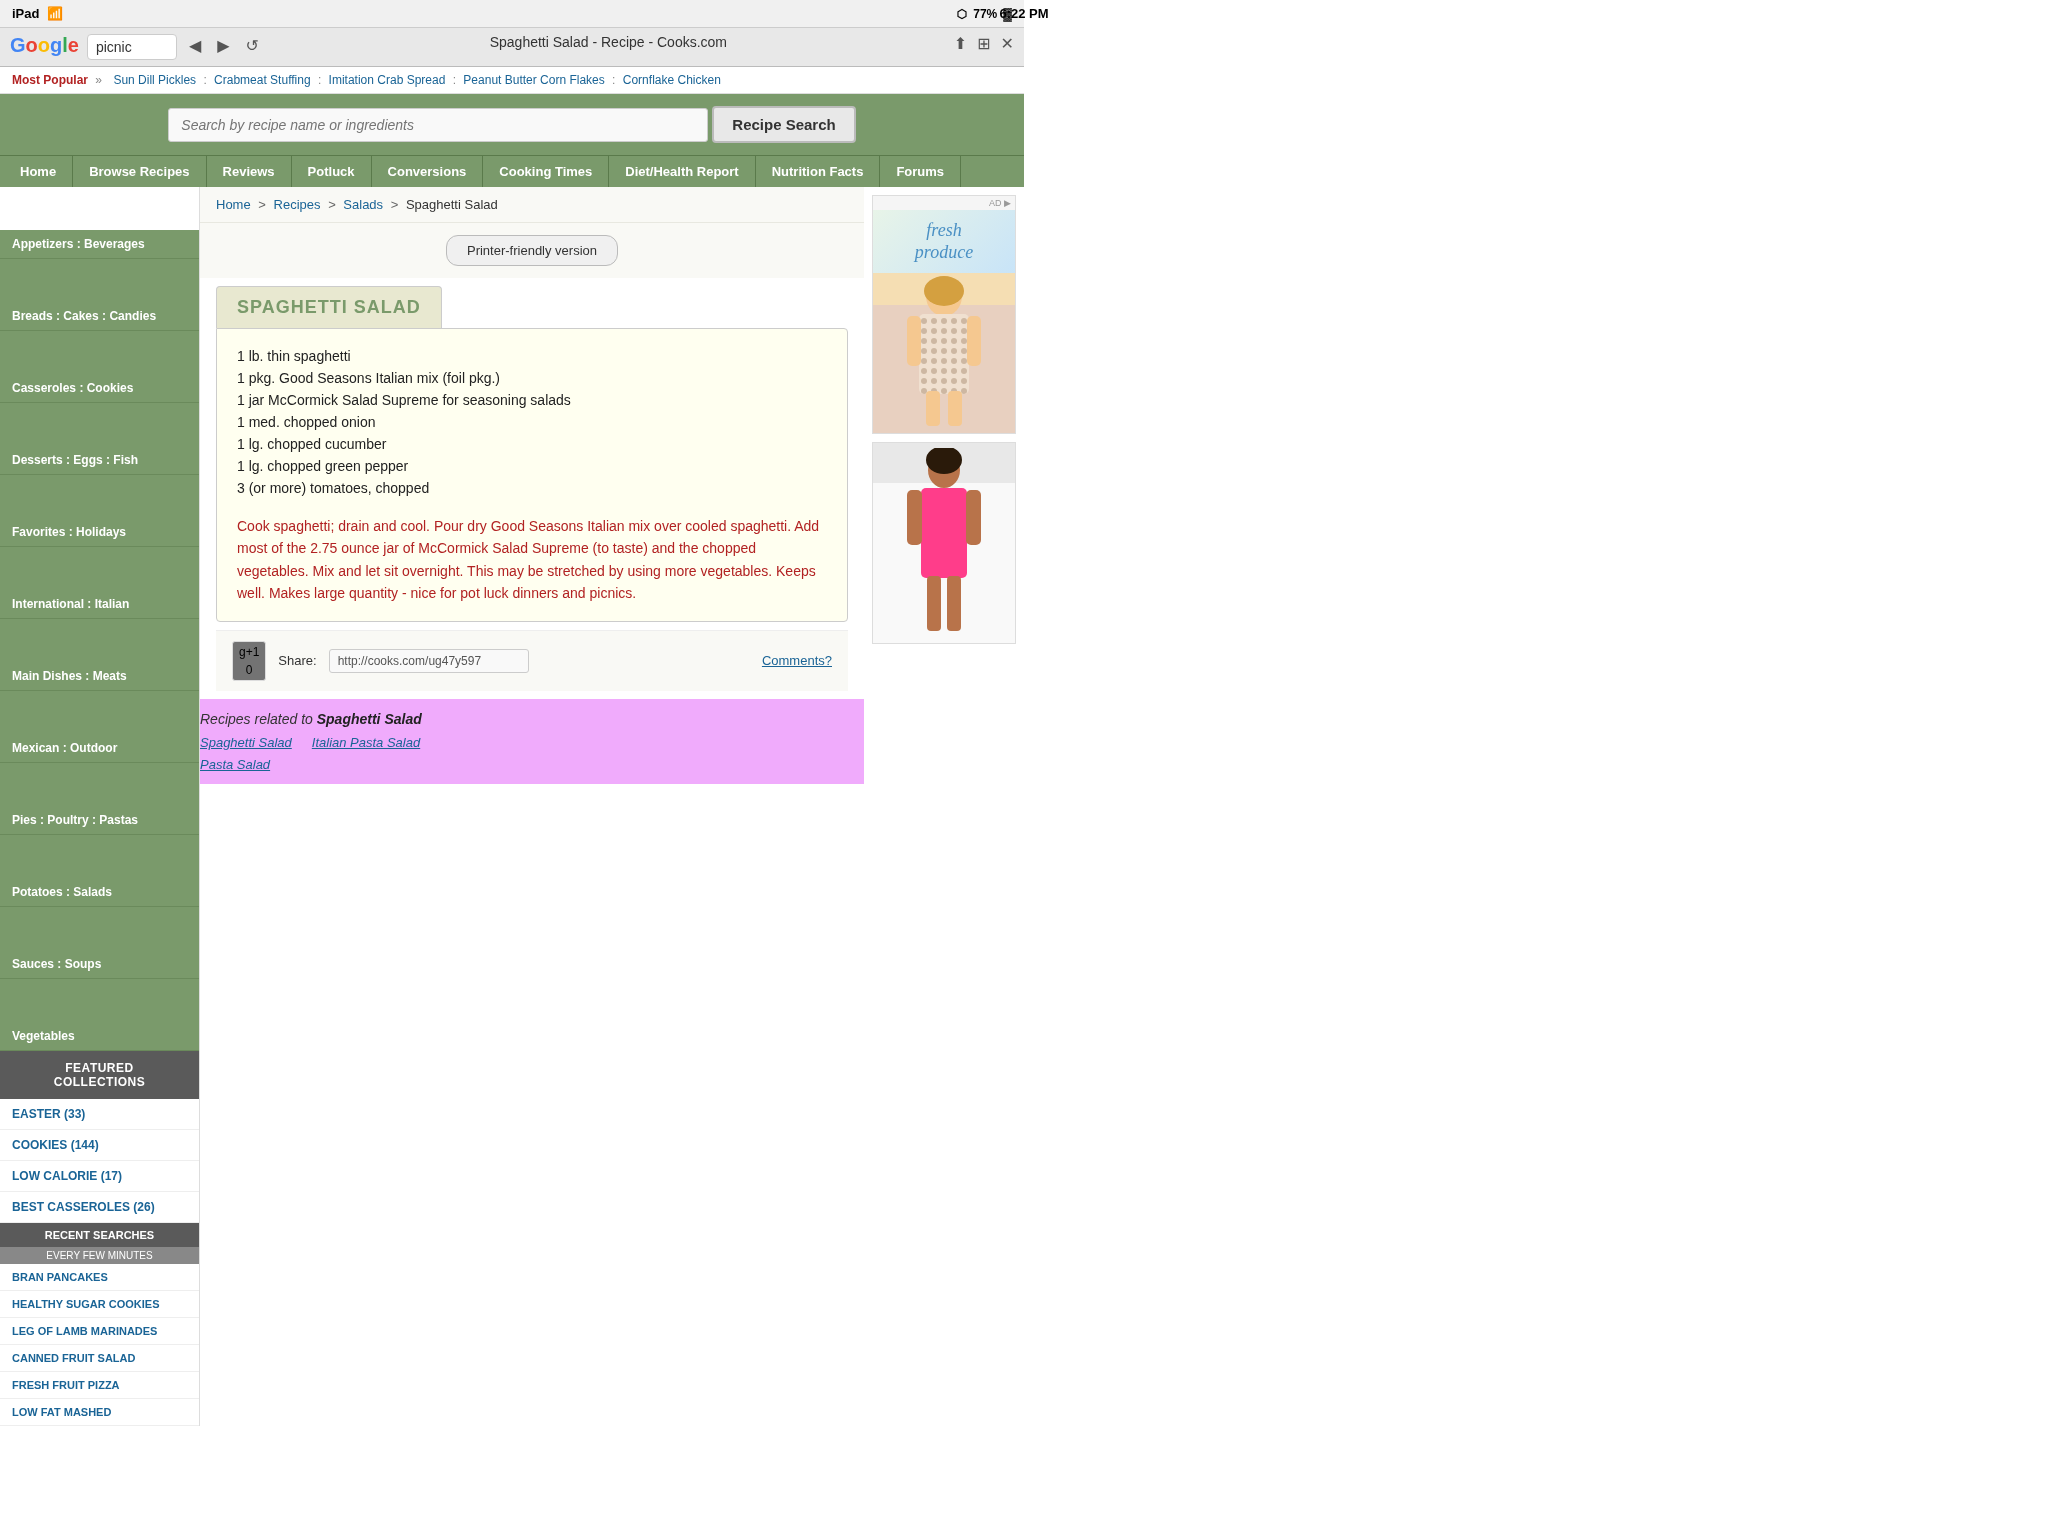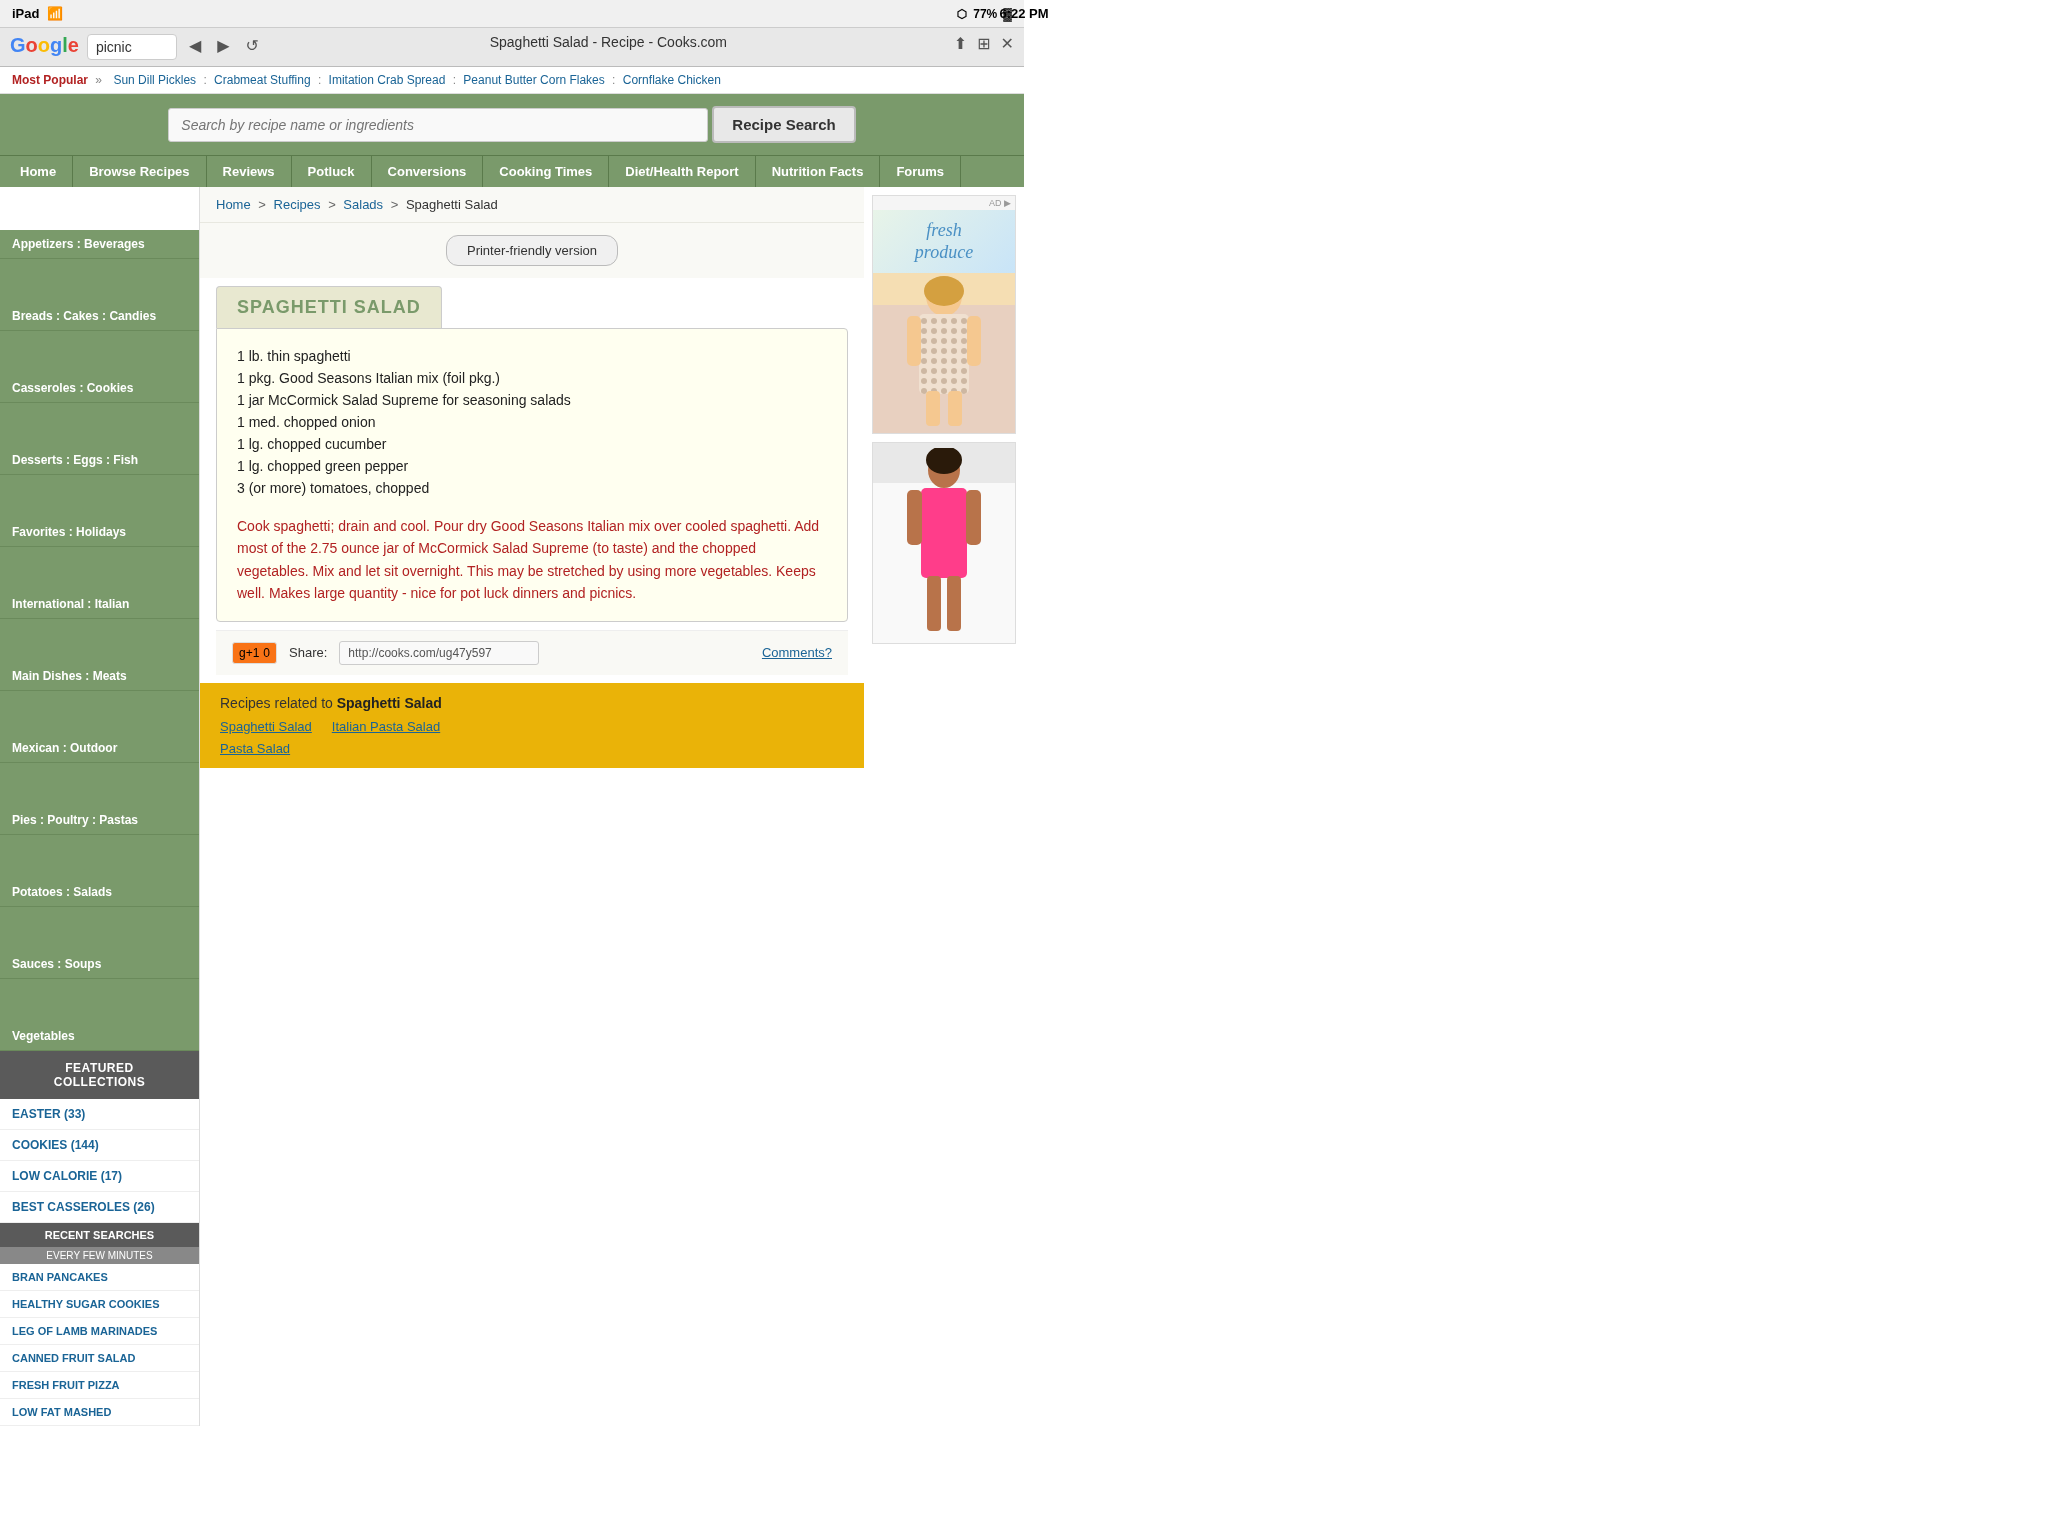--- a/index.html
+++ b/index.html
@@ -278,43 +278,45 @@
       margin: 8px 16px;
     }
     .gplus-btn {
       display: flex;
       align-items: center;
       gap: 4px;
       border: 1px solid #ddd;
       border-radius: 3px;
       padding: 3px 6px;
       font-size: 12px;
-      background: #f97316;
+      background: #737373;
+      flex-direction: column;
     }
     .share-label { font-size: 13px; color: #333; }
     .share-url {
       border: 1px solid #ccc;
       border-radius: 3px;
       padding: 4px 8px;
       font-size: 12px;
       color: #555;
       background: #f9f9f9;
       width: 200px;
     }
     .comments-link {
       color: #1a6496;
       text-decoration: underline;
       font-size: 13px;
       margin-left: auto;
     }
 
     
     .related-section {
-      padding: 12px 20px;
-      background: #eab308;
+      padding: 12px 0;
+      background: #f0abfc;
+      font-style: italic;
     }
     .related-title {
       font-size: 14px;
       color: #333;
       margin-bottom: 8px;
     }
     .related-title strong { color: #222; }
     .related-links {
       display: flex;
       gap: 20px;

